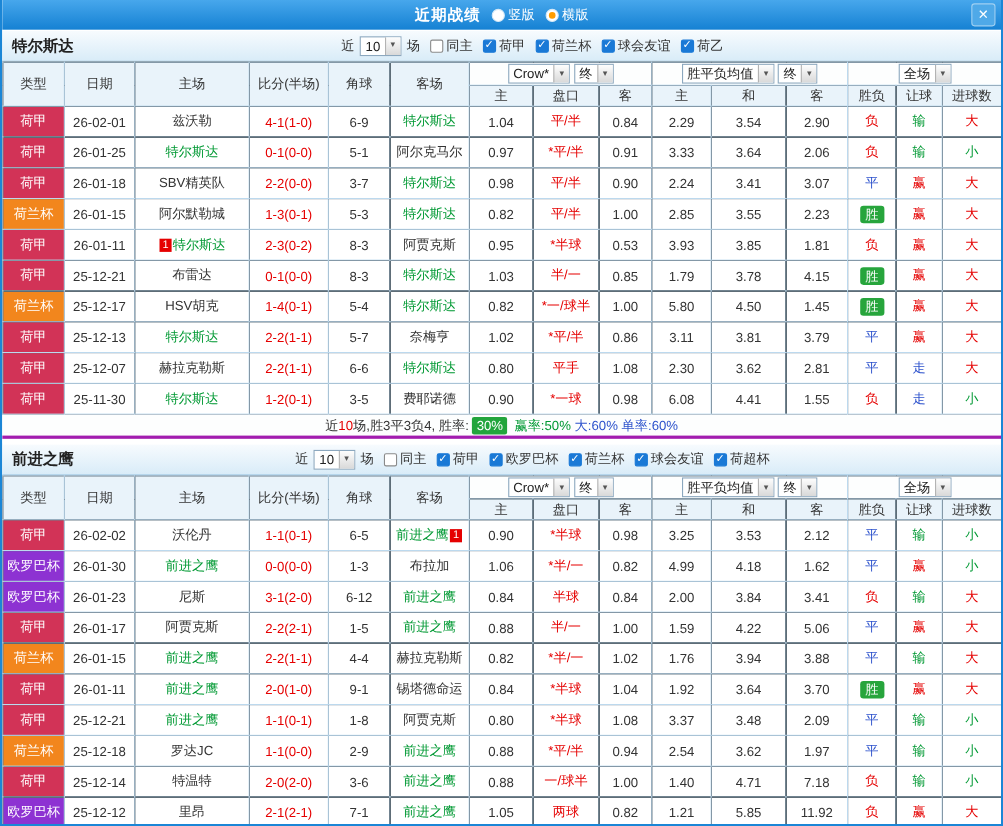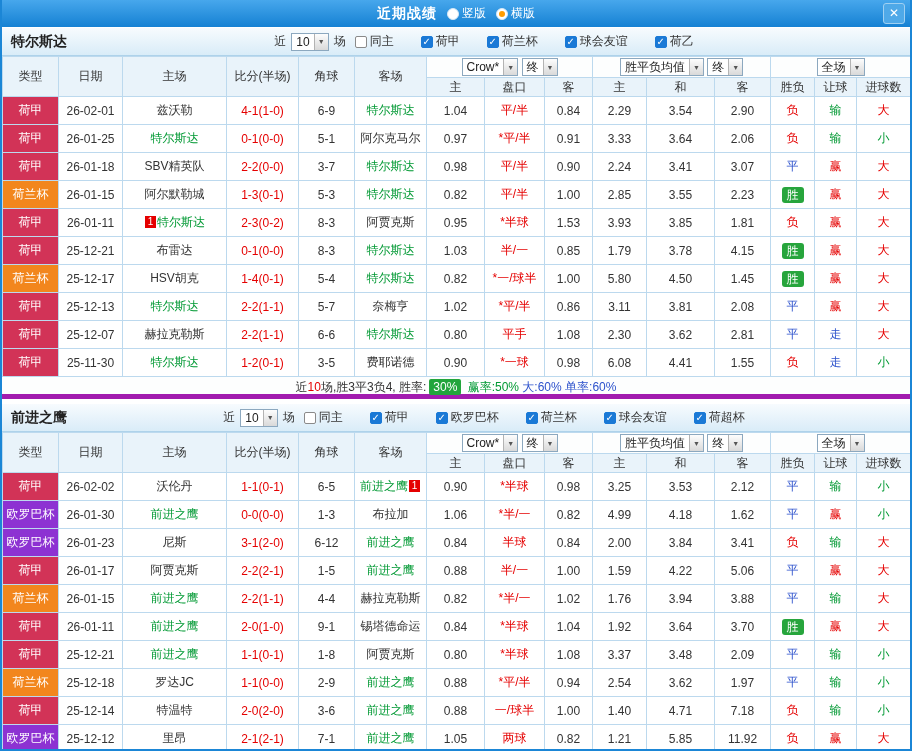--- a/index.html
+++ b/index.html
@@ -34,21 +34,21 @@
     color:#fff; font-size:12px; line-height:19px; text-align:center; cursor:pointer; font-weight:bold;
   }
   
   .section-bar {
     height:29px; background:linear-gradient(#f7fbfe,#d9ecf8);
     border-bottom:1px solid #aed2ea; border-top:1px solid #fff;
     display:flex; align-items:center; padding:0 9px; white-space:nowrap;
   }
   .team-name { font-weight:bold; font-size:14px; color:#222; }
   .filters { flex:1; display:flex; align-items:center; justify-content:center; gap:5px; color:#333; }
-  .cb-list { display:inline-flex; align-items:center; gap:27px; margin-left:4px; }
+  .cb-list { display:inline-flex; align-items:center; gap:9px; margin-left:4px; }
   .cb-item { display:inline-flex; align-items:center; gap:3px; cursor:pointer; }
   .cb {
     width:12px; height:12px; border:1px solid #8a8a8a; border-radius:2px; background:#fff;
     display:inline-flex; align-items:center; justify-content:center; font-size:10px; color:#fff;
   }
   .cb.on { background:#1a79d6; border-color:#1a79d6; }
   .cb.on::after { content:"✓"; line-height:10px; }
   
   .select {
     display:inline-flex; align-items:center; background:#fff; border:1px solid #8ca8bf;
@@ -90,21 +90,21 @@
     padding:1px 5px; line-height:14px;
   }
   td.let-win { color:#e50000; }
   td.let-lose { color:#009933; }
   td.let-push { color:#2d52cc; }
   td.goal-big { color:#e50000; }
   td.goal-small { color:#009933; }
   
   .summary {
     height:22px; line-height:21px; text-align:center; background:#fdfefe;
-    border-bottom:5px solid #a21caf; white-space:nowrap;
+    border-bottom:3px solid #a21caf; white-space:nowrap;
   }
   .pct-badge { display:inline-block; background:#22a53c; color:#fff; padding:0 4px; border-radius:2px; margin:0 3px; line-height:16px; }
   .gap { height:4px; background:#fff; }
 </style>
 </head>
 <body>
 
 <div class="window">
 
   <div class="titlebar">
@@ -290,21 +290,21 @@
           </tr>
           <tr>
             <td class="league" style="background: rgb(210, 51, 87);">荷甲</td>
             <td class="date">26-01-11</td>
             <td class="teamcell"><span class="num-badge">1</span><span class="team focus">特尔斯达</span></td>
             <td class="score">2-3(0-2)</td>
             <td class="corner">8-3</td>
             <td class="teamcell"><span class="team">阿贾克斯</span></td>
             <td class="odds">0.95</td>
             <td class="hcap">*半球</td>
-            <td class="odds">1.53</td>
+            <td class="odds">0.53</td>
             <td class="odds">3.93</td>
             <td class="odds">3.85</td>
             <td class="odds">1.81</td>
             <td class="res-loss">负</td>
             <td class="let-win">赢</td>
             <td class="goal-big">大</td>
           </tr>
           <tr>
             <td class="league" style="background: rgb(210, 51, 87);">荷甲</td>
             <td class="date">25-12-21</td>
@@ -344,21 +344,21 @@
             <td class="date">25-12-13</td>
             <td class="teamcell"><span class="team focus">特尔斯达</span></td>
             <td class="score">2-2(1-1)</td>
             <td class="corner">5-7</td>
             <td class="teamcell"><span class="team">奈梅亨</span></td>
             <td class="odds">1.02</td>
             <td class="hcap">*平/半</td>
             <td class="odds">0.86</td>
             <td class="odds">3.11</td>
             <td class="odds">3.81</td>
-            <td class="odds">2.08</td>
+            <td class="odds">3.79</td>
             <td class="res-draw">平</td>
             <td class="let-win">赢</td>
             <td class="goal-big">大</td>
           </tr>
           <tr>
             <td class="league" style="background: rgb(210, 51, 87);">荷甲</td>
             <td class="date">25-12-07</td>
             <td class="teamcell"><span class="team">赫拉克勒斯</span></td>
             <td class="score">2-2(1-1)</td>
             <td class="corner">6-6</td>

